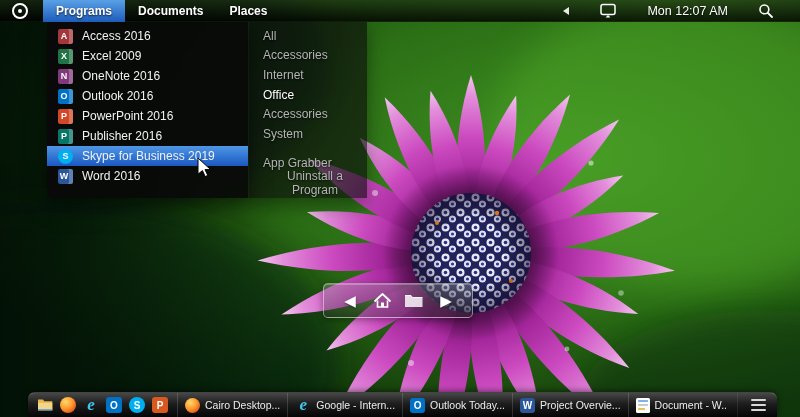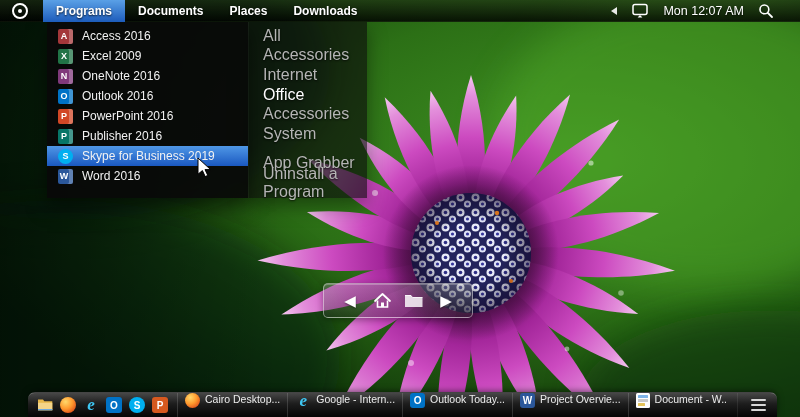--- a/index.html
+++ b/index.html
@@ -14,42 +14,42 @@
   .menubar{position:absolute;top:0;left:0;right:0;height:22px;display:flex;align-items:center;
     background:linear-gradient(to bottom,rgba(30,44,20,.62),rgba(0,0,0,.82));
     border-bottom:1px solid rgba(0,0,0,.45);z-index:30;}
   .cairo-logo{width:16px;height:16px;margin:0 15px 0 12px;border:2px solid #fff;border-radius:50%;
     display:flex;align-items:center;justify-content:center;box-shadow:0 0 3px rgba(0,0,0,.6);}
   .cairo-logo i{width:4px;height:4px;background:#fff;border-radius:50%;}
   .menus{display:flex;height:22px;}
   .menu-item{padding:0 13px;height:22px;line-height:22px;font-size:12px;font-weight:700;color:#fff;
     text-shadow:0 1px 2px rgba(0,0,0,.8);cursor:default;}
   .menu-item.active{background:linear-gradient(#5aa0e6,#1d5cbb);}
-  .bar-right{position:absolute;right:26px;top:0;height:22px;display:flex;align-items:center;gap:14px;}
+  .bar-right{position:absolute;right:26px;top:0;height:22px;display:flex;align-items:center;gap:30px;}
   .tri-left{width:0;height:0;border-right:6px solid #fff;border-top:4px solid transparent;
     border-bottom:4px solid transparent;opacity:.9;}
   .clock{font-size:12.5px;color:#fff;text-shadow:0 1px 2px rgba(0,0,0,.8);white-space:nowrap;}
 
   
   .programs-panel{position:absolute;left:47px;top:22px;width:201px;height:176px;
     background:rgba(9,9,9,.93);z-index:25;padding-top:4px;box-shadow:0 8px 18px rgba(0,0,0,.5);}
   .prog-row{display:flex;align-items:center;gap:9px;height:20px;padding:0 8px 0 11px;
     font-size:12px;color:#f2f2f2;}
   .prog-row.selected{background:linear-gradient(#4f97e6,#1a58c0);}
   .oicon{flex:0 0 15px;width:15px;height:15px;border-radius:2px;display:flex;align-items:center;
     justify-content:center;color:#fff;font-size:9px;font-weight:700;
     box-shadow:inset -4px 0 0 rgba(255,255,255,.25);padding-right:3px;}
   .oicon.circle{border-radius:50%;box-shadow:none;padding:0;}
 
   
   .categories-panel{position:absolute;left:248px;top:22px;width:119px;height:176px;
     background:rgba(12,12,12,.66);z-index:24;padding-top:4px;box-shadow:0 8px 18px rgba(0,0,0,.4);
     border-left:1px solid rgba(255,255,255,.05);}
-  .cat-row{height:19.6px;display:flex;align-items:center;padding-left:14px;font-size:16px;
-    color:#b5b5b5;text-shadow:0 1px 2px rgba(0,0,0,.7);}
+  .cat-row{height:19.6px;display:flex;align-items:center;padding-left:14px;font-size:12px;
+    color:#b5b5b5;text-shadow:0 1px 2px rgba(0,0,0,.7);text-align:center;}
   .cat-row.active{color:#fff;font-weight:400;}
   .cat-spacer{height:10px;}
 
   
   .desk-toolbar{position:absolute;left:323px;top:283px;width:150px;height:35px;z-index:10;
     border-radius:5px;border:1px solid rgba(255,255,255,.45);
     background:linear-gradient(rgba(150,150,150,.38),rgba(40,40,40,.38));
     box-shadow:0 2px 7px rgba(0,0,0,.35), inset 0 1px 0 rgba(255,255,255,.25);
     display:flex;align-items:center;justify-content:space-around;padding:0 10px;}
   .dt-btn{display:flex;align-items:center;justify-content:center;width:24px;height:24px;color:#fff;}
@@ -62,21 +62,21 @@
     box-shadow:0 -1px 6px rgba(0,0,0,.5);display:flex;align-items:center;}
   .quicklaunch{display:flex;align-items:center;gap:7px;padding:0 6px 0 9px;height:100%;}
   .tlicon{width:16px;height:16px;display:flex;align-items:center;justify-content:center;
     border-radius:3px;color:#fff;font-size:10px;font-weight:700;flex:0 0 16px;}
   .tlicon.ffx{border-radius:50%;
     background:radial-gradient(circle at 35% 30%,#ffd86b 0%,#ff9a2e 45%,#e2571d 78%,#a93a10 100%);}
   .tlicon.ie{background:transparent;color:#3ec6f2;font-family:"Liberation Serif",serif;
     font-style:italic;font-size:17px;font-weight:700;}
   .tlicon.circle{border-radius:50%;}
   .win-btns{display:flex;height:100%;align-items:stretch;margin-left:3px;}
-  .win-btn{display:flex;gap:5px;padding:0 7px;border-left:1px solid rgba(255,255,255,.15);
+  .win-btn{display:flex;align-items:center;gap:5px;padding:0 7px;border-left:1px solid rgba(255,255,255,.15);
     font-size:10.5px;color:#ececec;white-space:nowrap;min-width:110px;max-width:116px;overflow:hidden;}
   .win-btn:last-child{border-right:1px solid rgba(255,255,255,.08);}
   .hamburger{margin-left:auto;margin-right:11px;display:flex;flex-direction:column;gap:2.5px;}
   .hamburger i{width:15px;height:2.2px;background:#d8d8d8;border-radius:1px;}
 
   .docicon{width:14px;height:15px;background:#fdfdfd;border-radius:1.5px;flex:0 0 14px;
     display:flex;flex-direction:column;gap:1.5px;padding:2px;}
   .docicon i{height:2.5px;border-radius:.5px;}
   .docicon .a{background:#7fb4e8;}
   .docicon .b{background:#c9c9c9;}
@@ -176,21 +176,20 @@
   </svg>
 
   <div class="menubar">
     <div class="cairo-logo">
         <i></i>
       </div>
     <div class="menus">
       <div class="menu-item active">Programs</div>
       <div class="menu-item">Documents</div>
       <div class="menu-item">Places</div>
-      <div class="menu-item">Downloads</div>
     </div>
     <div class="bar-right">
       <span class="tri-left"></span>
       <span style="display:flex;">
         <svg width="18" height="16" viewBox="0 0 18 16">
           <rect x="2" y="1.5" width="14" height="10" rx="2" fill="none" stroke="#fff" stroke-width="1.5"></rect>
           <path d="M9,12 L11.4,14.6 L6.6,14.6 Z" fill="#fff"></path>
         </svg>
       </span>
       <span class="clock">Mon 12:07 AM</span>

